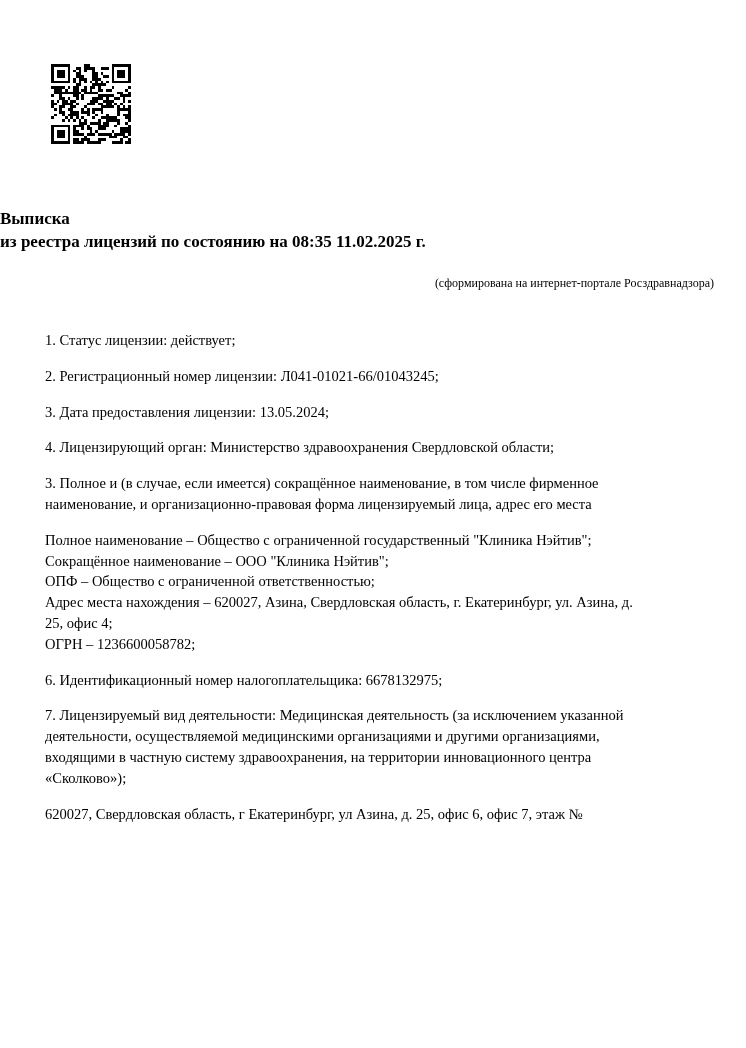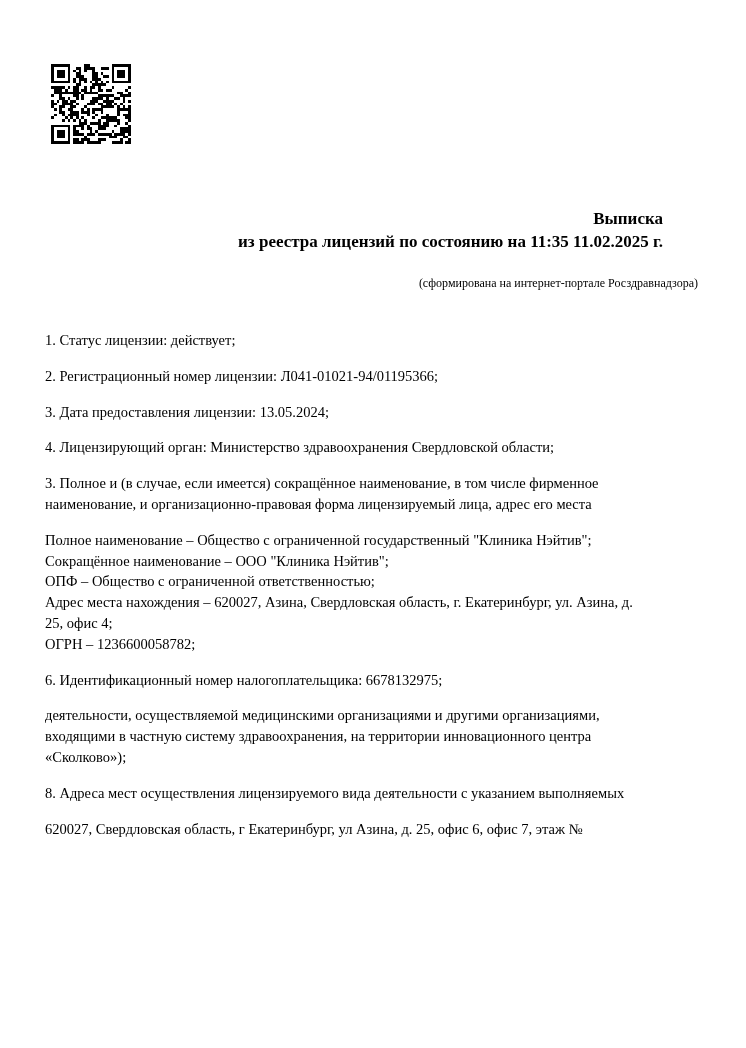--- a/index.html
+++ b/index.html
@@ -23,28 +23,28 @@
     position: absolute;
     left: 51px; top: 64px;
     width: 80px; height: 80px;
     shape-rendering: crispEdges;
   }
   .qr rect { fill: #000000; }
   .title {
     position: absolute;
     top: 207px; left: 0;
     width: 663px;
-    text-align: right;
+    text-align: left;
     font-weight: bold;
     font-size: 17px;
     line-height: 23px;
   }
   .subtitle {
     position: absolute;
-    top: 276px; right: 48px;
+    top: 276px; right: 32px;
     font-size: 12px;
   }
   .doc-body {
     position: absolute;
     top: 330px; left: 45px;
     width: 668px;
     font-size: 14.5px;
   }
   .para { margin: 0 0 15px 0; }
   .line {
@@ -477,31 +477,31 @@
       <rect x="22" y="28" width="1" height="1"></rect>
       <rect x="23" y="28" width="1" height="1"></rect>
       <rect x="24" y="28" width="1" height="1"></rect>
       <rect x="25" y="28" width="1" height="1"></rect>
       <rect x="27" y="28" width="1" height="1"></rect>
       <rect x="28" y="28" width="1" height="1"></rect>
     </svg>
 
   <div class="title">
     <div>Выписка</div>
-    <div>из реестра лицензий по состоянию на 11:35 11.02.2025 г.</div>
+    <div>из реестра лицензий по состоянию на 08:35 11.02.2025 г.</div>
   </div>
 
   <div class="subtitle">(сформирована на интернет-портале Росздравнадзора)</div>
 
   <div class="doc-body" id="doc-body">
       <div class="para">
         <div class="line">1. Статус лицензии: действует;</div>
       </div>
       <div class="para">
-        <div class="line">2. Регистрационный номер лицензии: Л041-01021-94/01195366;</div>
+        <div class="line">2. Регистрационный номер лицензии: Л041-01021-66/01043245;</div>
       </div>
       <div class="para">
         <div class="line">3. Дата предоставления лицензии: 13.05.2024;</div>
       </div>
       <div class="para">
         <div class="line">4. Лицензирующий орган: Министерство здравоохранения Свердловской области;</div>
       </div>
       <div class="para">
         <div class="line">3. Полное и (в случае, если имеется) сокращённое наименование, в том числе фирменное</div>
         <div class="line">наименование, и организационно-правовая форма лицензируемый лица, адрес его места</div>
@@ -511,25 +511,25 @@
         <div class="line">Сокращённое наименование – ООО "Клиника Нэйтив";</div>
         <div class="line">ОПФ – Общество с ограниченной ответственностью;</div>
         <div class="line">Адрес места нахождения – 620027, Азина, Свердловская область, г. Екатеринбург, ул. Азина, д.</div>
         <div class="line">25, офис 4;</div>
         <div class="line">ОГРН – 1236600058782;</div>
       </div>
       <div class="para">
         <div class="line">6. Идентификационный номер налогоплательщика: 6678132975;</div>
       </div>
       <div class="para">
+        <div class="line">7. Лицензируемый вид деятельности: Медицинская деятельность (за исключением указанной</div>
         <div class="line">деятельности, осуществляемой медицинскими организациями и другими организациями,</div>
         <div class="line">входящими в частную систему здравоохранения, на территории инновационного центра</div>
         <div class="line">«Сколково»);</div>
       </div>
       <div class="para">
-        <div class="line">8. Адреса мест осуществления лицензируемого вида деятельности с указанием выполняемых</div>
       </div>
       <div class="para">
         <div class="line">620027, Свердловская область, г Екатеринбург, ул Азина, д. 25, офис 6, офис 7, этаж №</div>
       </div>
     </div>
 
 </div>
 
 </body></html>

